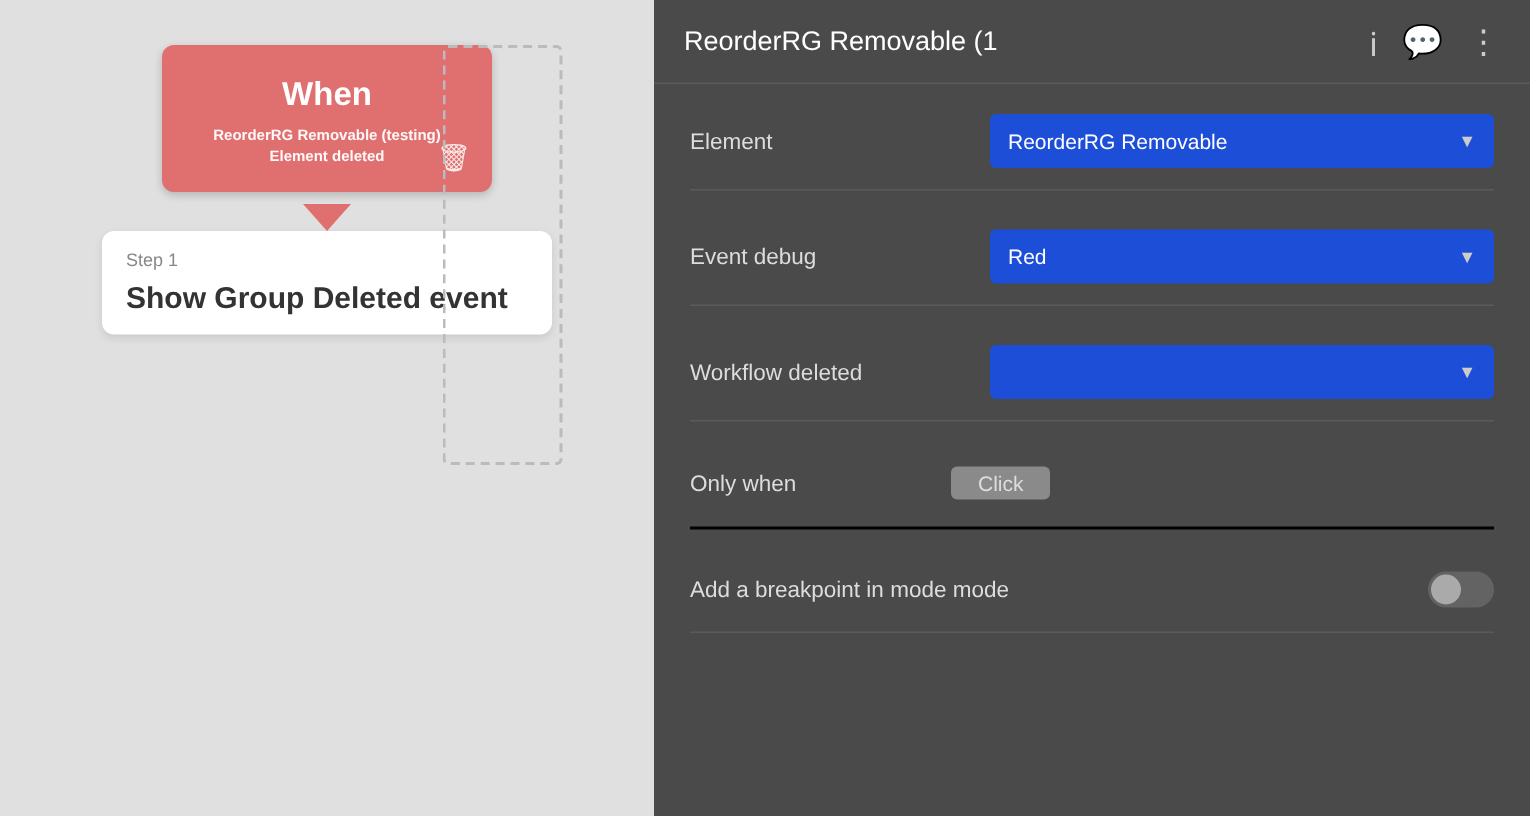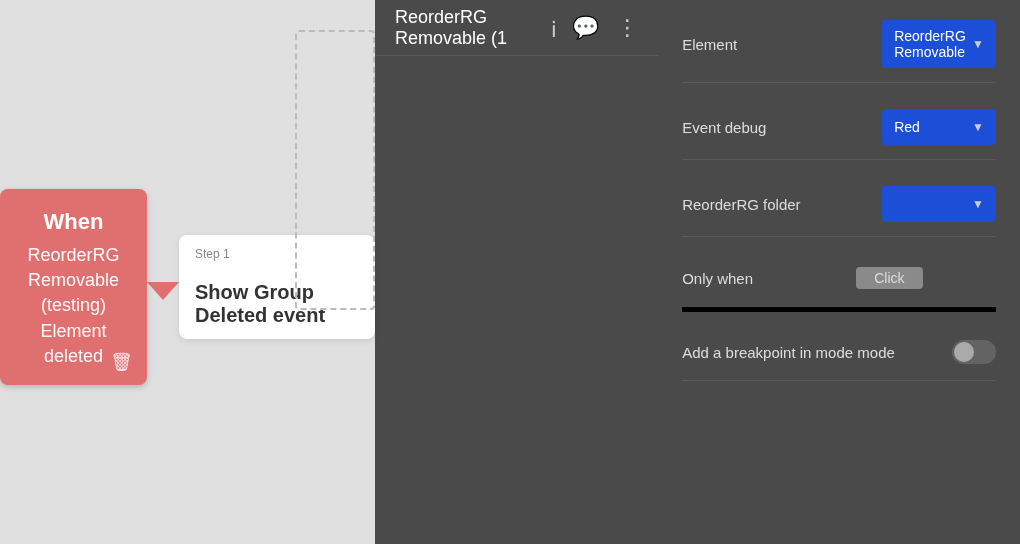--- a/index.html
+++ b/index.html
@@ -7,27 +7,27 @@
       font-family: -apple-system, BlinkMacSystemFont, 'Segoe UI', sans-serif;
       background: #e8e8e8;
       width: 1020px;
       height: 544px;
       overflow: hidden;
       display: flex;
     }
 
     
     .left-panel {
-      width: 375px;
+      width: 436px;
       height: 544px;
       background: #e0e0e0;
       position: relative;
       flex-shrink: 0;
       display: flex;
-      flex-direction: row;
+      flex-direction: column;
       align-items: center;
       padding-top: 30px;
     }
 
     .when-card {
       width: 220px;
       background: #e07070;
       border-radius: 8px;
       padding: 20px 16px 16px;
       text-align: center;
@@ -36,23 +36,24 @@
       box-shadow: 0 2px 6px rgba(0,0,0,0.2);
     }
 
     .when-card .when-title {
       font-size: 22px;
       font-weight: 600;
       margin-bottom: 8px;
     }
 
     .when-card .when-desc {
-      font-size: 18px;
+      font-size: 10px;
       line-height: 1.4;
       opacity: 0.95;
+      font-weight: bold;
     }
 
     .when-card .trash-icon {
       position: absolute;
       bottom: 12px;
       right: 14px;
       font-size: 18px;
       opacity: 0.85;
     }
 
@@ -82,35 +83,35 @@
       background: white;
       border-radius: 8px;
       padding: 12px 16px;
       width: 300px;
       box-shadow: 0 2px 6px rgba(0,0,0,0.1);
     }
 
     .step-label {
       font-size: 12px;
       color: #888;
-      margin-bottom: 20px;
+      margin-bottom: 8px;
     }
 
     .step-title {
       font-size: 20px;
       font-weight: 600;
       color: #333;
     }
 
     
     .right-panel {
       flex: 1;
       background: #4a4a4a;
       display: flex;
-      flex-direction: row;
+      flex-direction: column;
       height: 544px;
     }
 
     .right-header {
       display: flex;
       align-items: center;
       justify-content: space-between;
       padding: 0 20px;
       height: 56px;
       background: #4a4a4a;
@@ -179,21 +180,21 @@
     .form-control .dropdown-arrow {
       color: #ccc;
       font-size: 12px;
     }
 
     
     .only-when-row {
       display: flex;
       align-items: center;
       padding: 18px 0;
-      border-bottom: 5px solid #000000;
+      border-bottom: 2px solid #000000;
       gap: 14px;
     }
 
     .only-when-label {
       color: #ddd;
       font-size: 15px;
       width: 160px;
       flex-shrink: 0;
     }
 
@@ -287,21 +288,21 @@
 
     <div class="form-row">
       <div class="form-label">Event debug</div>
       <div class="form-control">
         <span>Red</span>
         <span class="dropdown-arrow">▼</span>
       </div>
     </div>
 
     <div class="form-row">
-      <div class="form-label">ReorderRG folder</div>
+      <div class="form-label">Workflow deleted</div>
       <div class="form-control">
         <span></span>
         <span class="dropdown-arrow">▼</span>
       </div>
     </div>
 
     <div class="only-when-row">
       <div class="only-when-label">Only when</div>
       <button class="click-btn">Click</button>
     </div>

